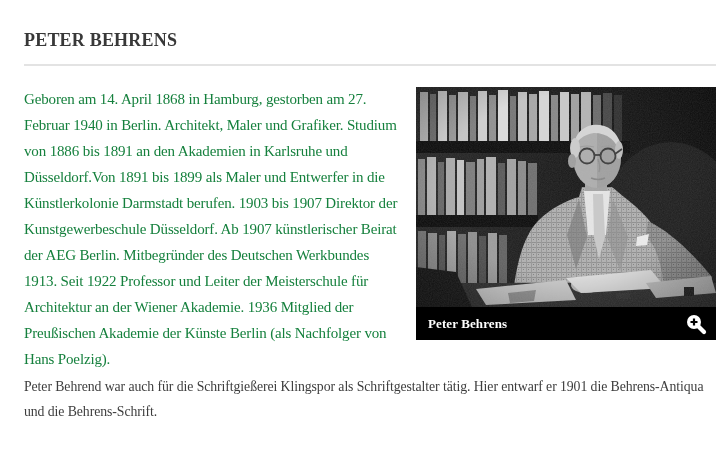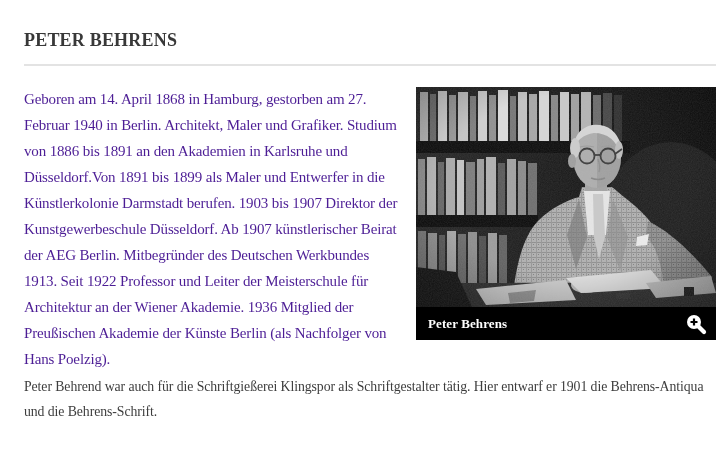--- a/index.html
+++ b/index.html
@@ -45,21 +45,21 @@
     font-size: 13px;
     font-weight: bold;
     letter-spacing: 0.1px;
   }
   .zoom-btn { width: 22px; height: 22px; cursor: pointer; flex: 0 0 auto; }
   .bio {
     margin: 0;
     font-size: 15px;
     line-height: 26px;
     letter-spacing: -0.15px;
-    color: #4c1d95;
+    color: #15803d;
   }
   .note {
     margin: 2px 0 0 0;
     font-size: 15px;
     line-height: 25px;
     letter-spacing: -0.1px;
     color: #3d3d3d;
     width: 752px;
     transform: scaleX(0.92);
     transform-origin: 0 0;

